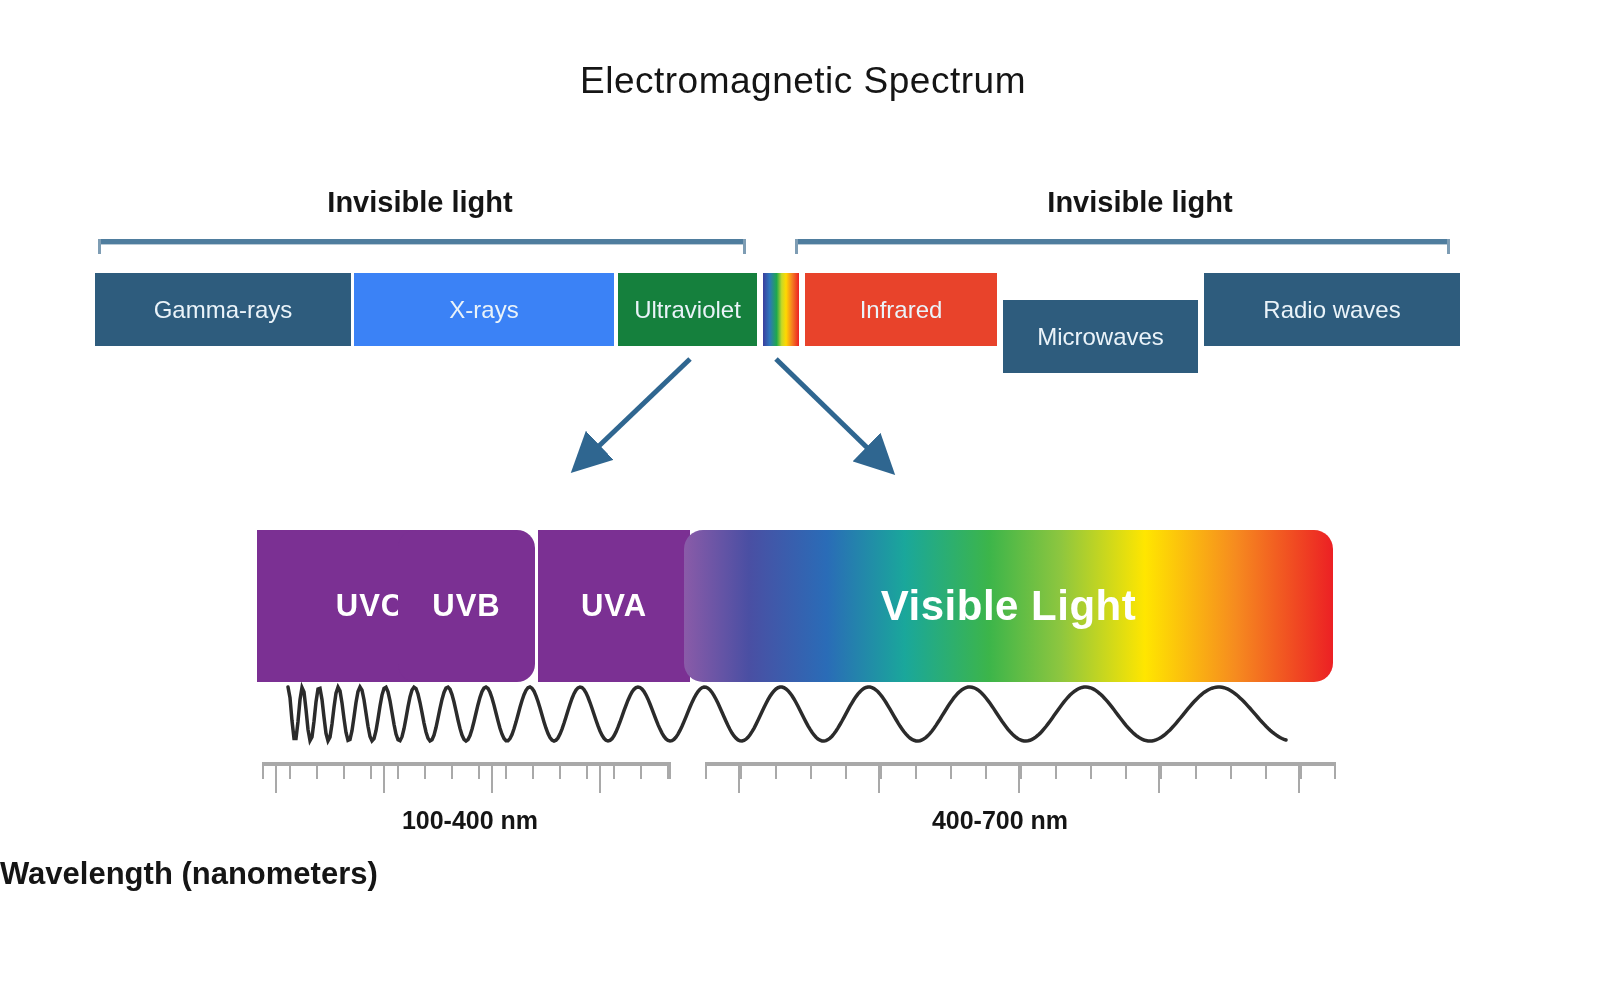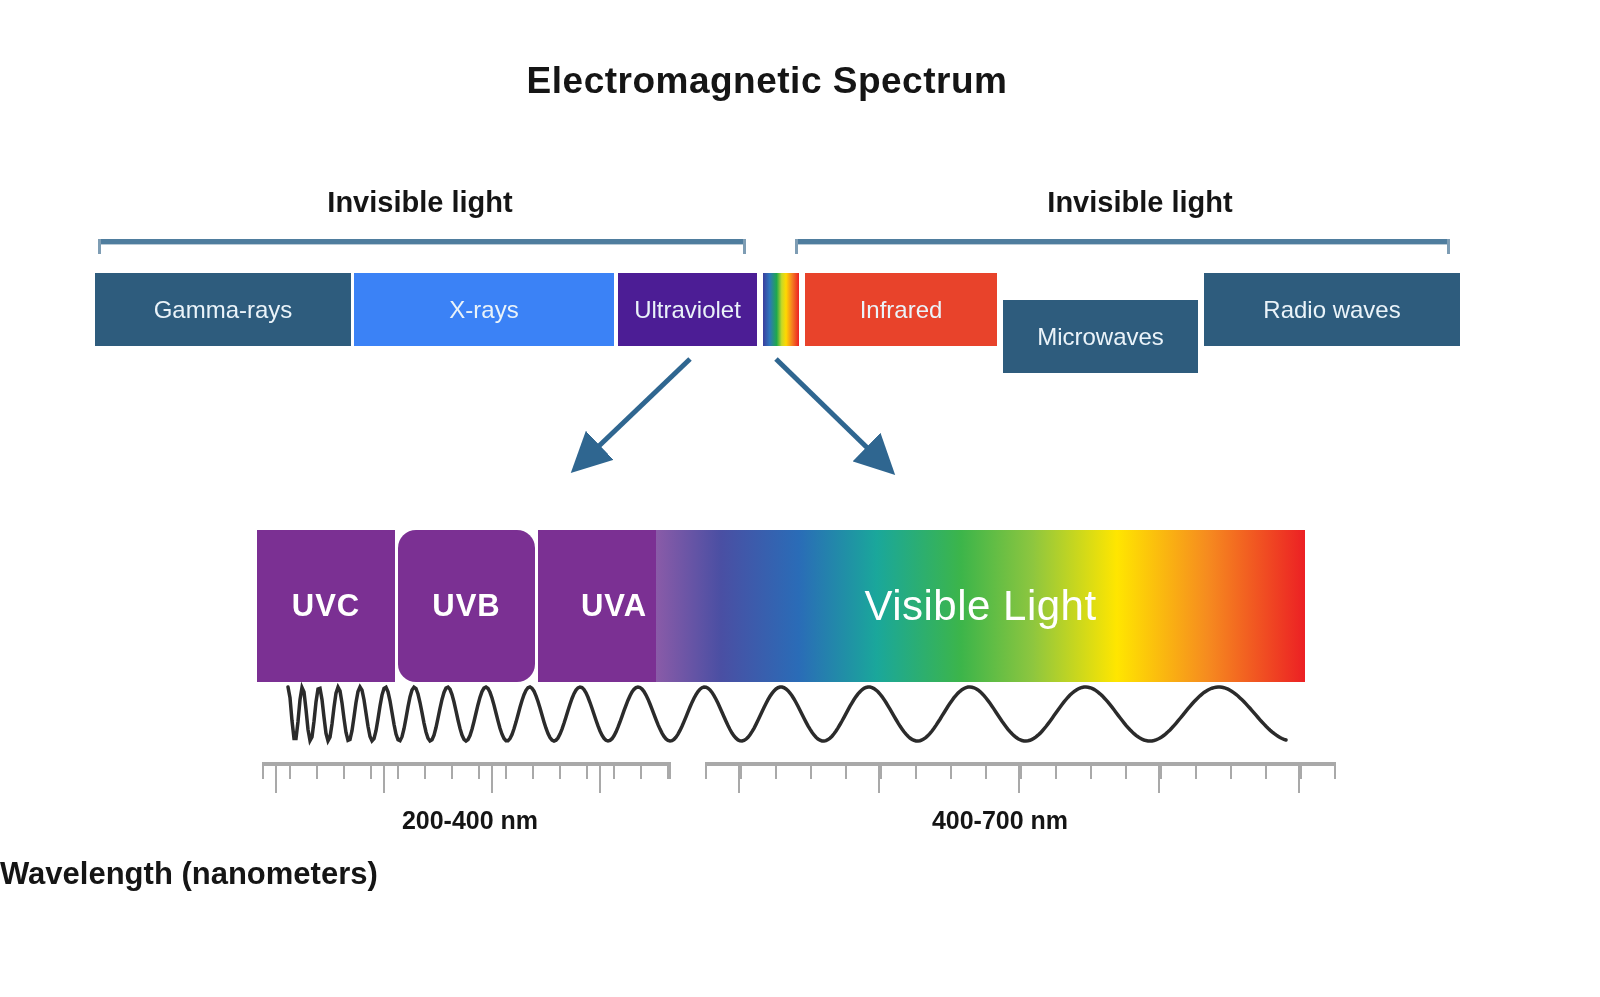--- a/index.html
+++ b/index.html
@@ -2,61 +2,62 @@
 <html><head>
 <meta charset="utf-8">
 <style>
   html,body { margin:0; padding:0; background:#ffffff; }
   .canvas {
     position:relative; width:1600px; height:997px; background:#ffffff; overflow:hidden;
     font-family:"Liberation Sans","DejaVu Sans",sans-serif; color:#111;
   }
   .title {
     position:absolute; top:60px; left:0; width:1534px; text-align:center;
-    font-size:37px; font-weight:700; letter-spacing:.5px; color:#151515;
+    font-size:37px; font-weight:400; letter-spacing:.5px; color:#151515;padding-left:36px;
   }
   .group-label { position:absolute; top:186px; font-size:29px; font-weight:700; text-align:center; color:#151515; }
   .group-label.left  { left:120px; width:600px; }
   .group-label.right { left:840px; width:600px; }
 
   .bracket { position:absolute; top:239px; height:15px; border-top:5px solid #4F7D9E; box-shadow:0 1px 0 #b9cad6 inset; }
   .bracket::before,.bracket::after { content:''; position:absolute; top:-5px; width:3px; height:15px; background:#7E9DB4; }
   .bracket::before { left:0; } .bracket::after { right:0; }
   .bracket.left  { left:98px;  width:648px; }
   .bracket.right { left:795px; width:655px; }
 
   .bar-seg {
     position:absolute; top:273px; height:73px; display:flex; align-items:center; justify-content:center;
     color:#EAF3F9; font-size:24px; font-weight:500; white-space:nowrap;
   }
   .seg-gamma { left:95px;  width:256px; background:#2E5C7D; }
   .seg-xrays { left:354px; width:260px; background:#3b82f6; }
-  .seg-uv    { left:618px; width:139px; background:#4c1d95; }
+  .seg-uv    { left:618px; width:139px; background:#15803d; }
   .seg-rainbow {
     left:763px; width:36px; background:linear-gradient(to right,
       #3B3E9E 0%, #2E75BC 18%, #1FA84D 38%, #C8D926 52%, #FFD800 64%, #F58220 80%, #EC2024 100%);
   }
   .seg-ir    { left:805px;  width:192px; background:#E8432B; }
   .seg-micro { left:1003px; width:195px; background:#2E5C7D;margin-top:27px; }
   .seg-radio { left:1204px; width:256px; background:#2E5C7D; }
 
   .uv-seg {
     position:absolute; top:530px; height:152px; background:#7B3093; color:#ffffff;
     display:flex; align-items:center; justify-content:center; font-size:31px; font-weight:700; letter-spacing:1px;
   }
-  .seg-uvc { left:257px; width:138px; }
+  .seg-uvc { left:257px; width:138px;padding-left:44px; }
   .seg-uvb { left:398px; width:137px;border-radius:18px; }
   .seg-uva { left:538px; width:152px; }
   .visible-bar {
-    position:absolute; top:530px; left:656px; width:649px; height:152px;
+    position:absolute; top:530px; left:684px; width:649px; height:152px;
     display:flex; align-items:center; justify-content:center; color:#ffffff;
-    font-size:42px; font-weight:400; letter-spacing:.5px;
+    font-size:42px; font-weight:700; letter-spacing:.5px;
     background:linear-gradient(to right,
       #8A5BA8 0%, #4A4FA3 10%, #2A6CB7 22%, #1AA79B 34%, #3CB54A 47%,
       #8DC63F 58%, #FFE600 71%, #F68B1F 85%, #EC2024 100%);
+    border-radius:19px;
   }
 
   .overlay { position:absolute; left:0; top:0; }
 
   .ruler { position:absolute; top:762px; height:31px; }
   .ruler .line  { position:absolute; top:0; left:0; right:0; height:4px; background:#A9A9A9; }
   .ruler .short { position:absolute; top:0; left:0; right:0; height:17px;
     background-image:repeating-linear-gradient(to right,#A9A9A9 0 2px,transparent 2px var(--s)); }
   .ruler .long  { position:absolute; top:0; left:0; right:0; height:31px;
     background-image:repeating-linear-gradient(to right,#A9A9A9 0 2px,transparent 2px var(--l));
@@ -113,18 +114,18 @@
     <div class="line"></div>
     <div class="short"></div>
     <div class="long"></div>
   </div>
   <div class="ruler vis">
     <div class="line"></div>
     <div class="short"></div>
     <div class="long"></div>
   </div>
 
-  <div class="range-label uv">200-400 nm</div>
+  <div class="range-label uv">100-400 nm</div>
   <div class="range-label vis">400-700 nm</div>
 
   <div class="axis-label">Wavelength (nanometers)</div>
 
 </div>
 
 </body></html>

